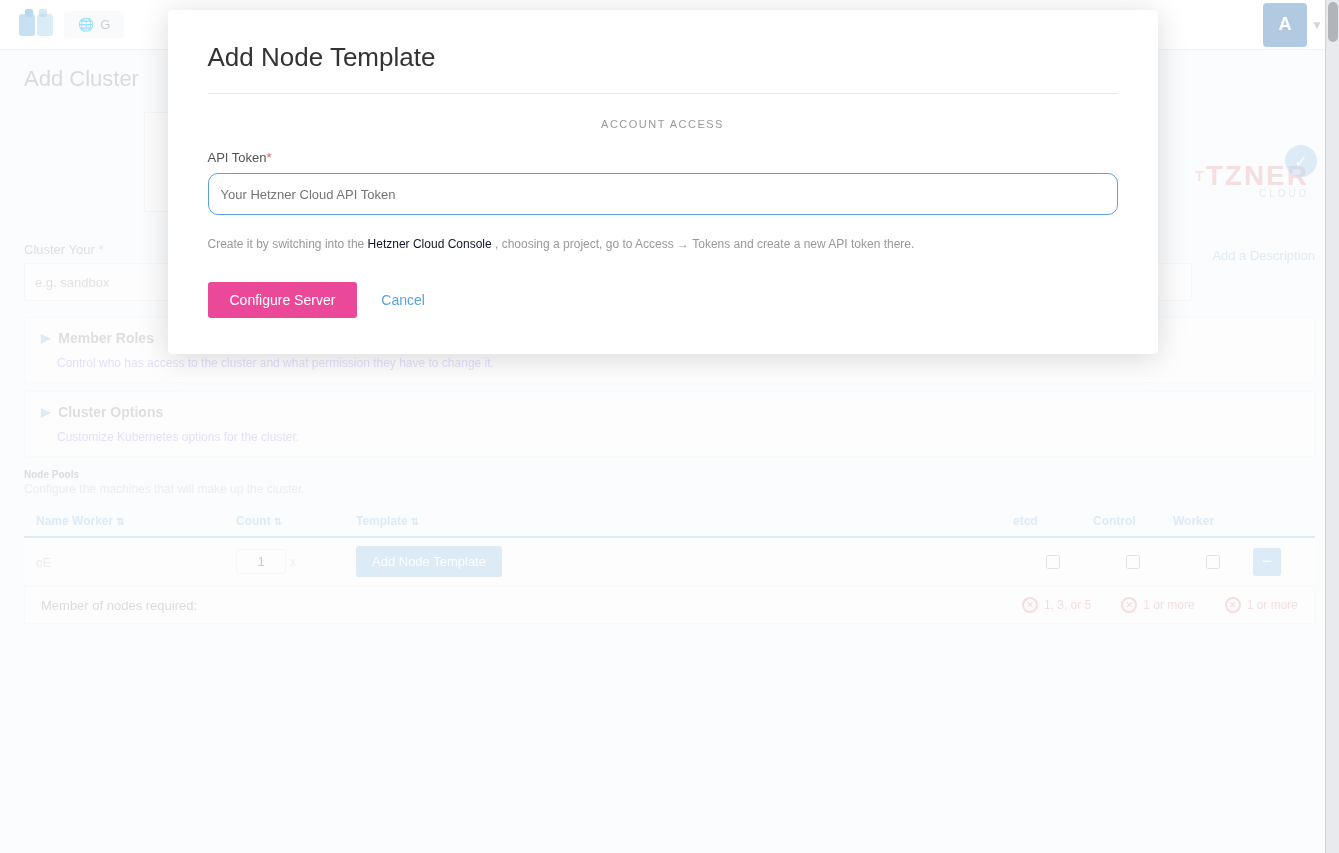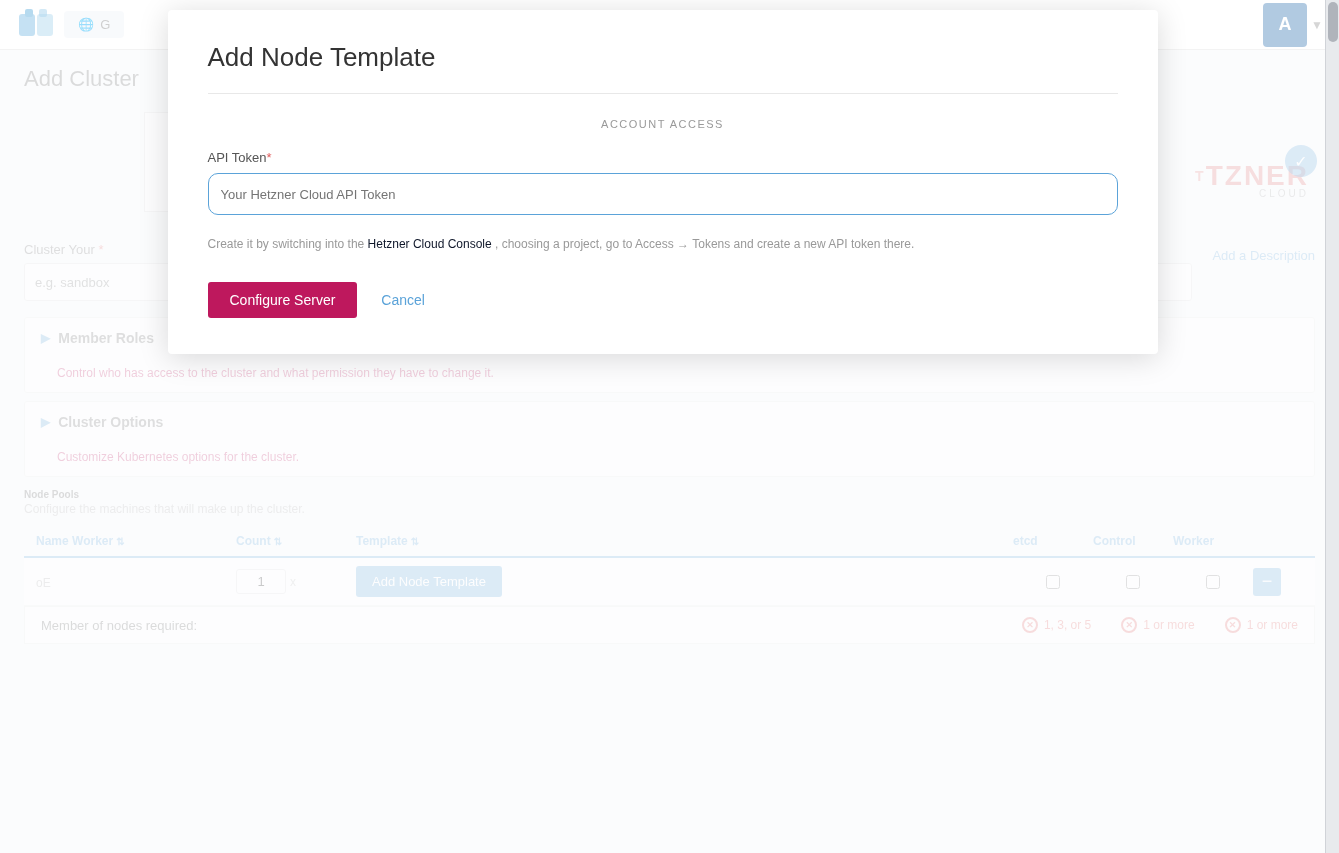--- a/index.html
+++ b/index.html
@@ -152,22 +152,22 @@
     .expand-title {
       font-size: 14px;
       font-weight: 600;
       color: #666;
       display: flex;
       align-items: center;
       gap: 8px;
     }
     .expand-subtitle {
       font-size: 12px;
-      color: #be185d;
-      margin-top: 20px;
+      color: #8b5cf6;
+      margin-top: 10px;
       margin-left: 16px;
     }
     .expand-arrow {
       color: #5ba3d9;
       font-size: 12px;
     }
 
     
     .table-header {
       display: grid;
@@ -359,21 +359,21 @@
       color: #0f172a;
       text-decoration: none;
     }
     .modal-actions {
       display: flex;
       align-items: center;
       gap: 24px;
       margin-top: 28px;
     }
     .btn-configure {
-      background: #be185d;
+      background: #ec4899;
       color: #fff;
       border: none;
       padding: 10px 22px;
       border-radius: 3px;
       font-size: 14px;
       cursor: pointer;
     }
     .btn-cancel {
       background: none;
       border: none;

